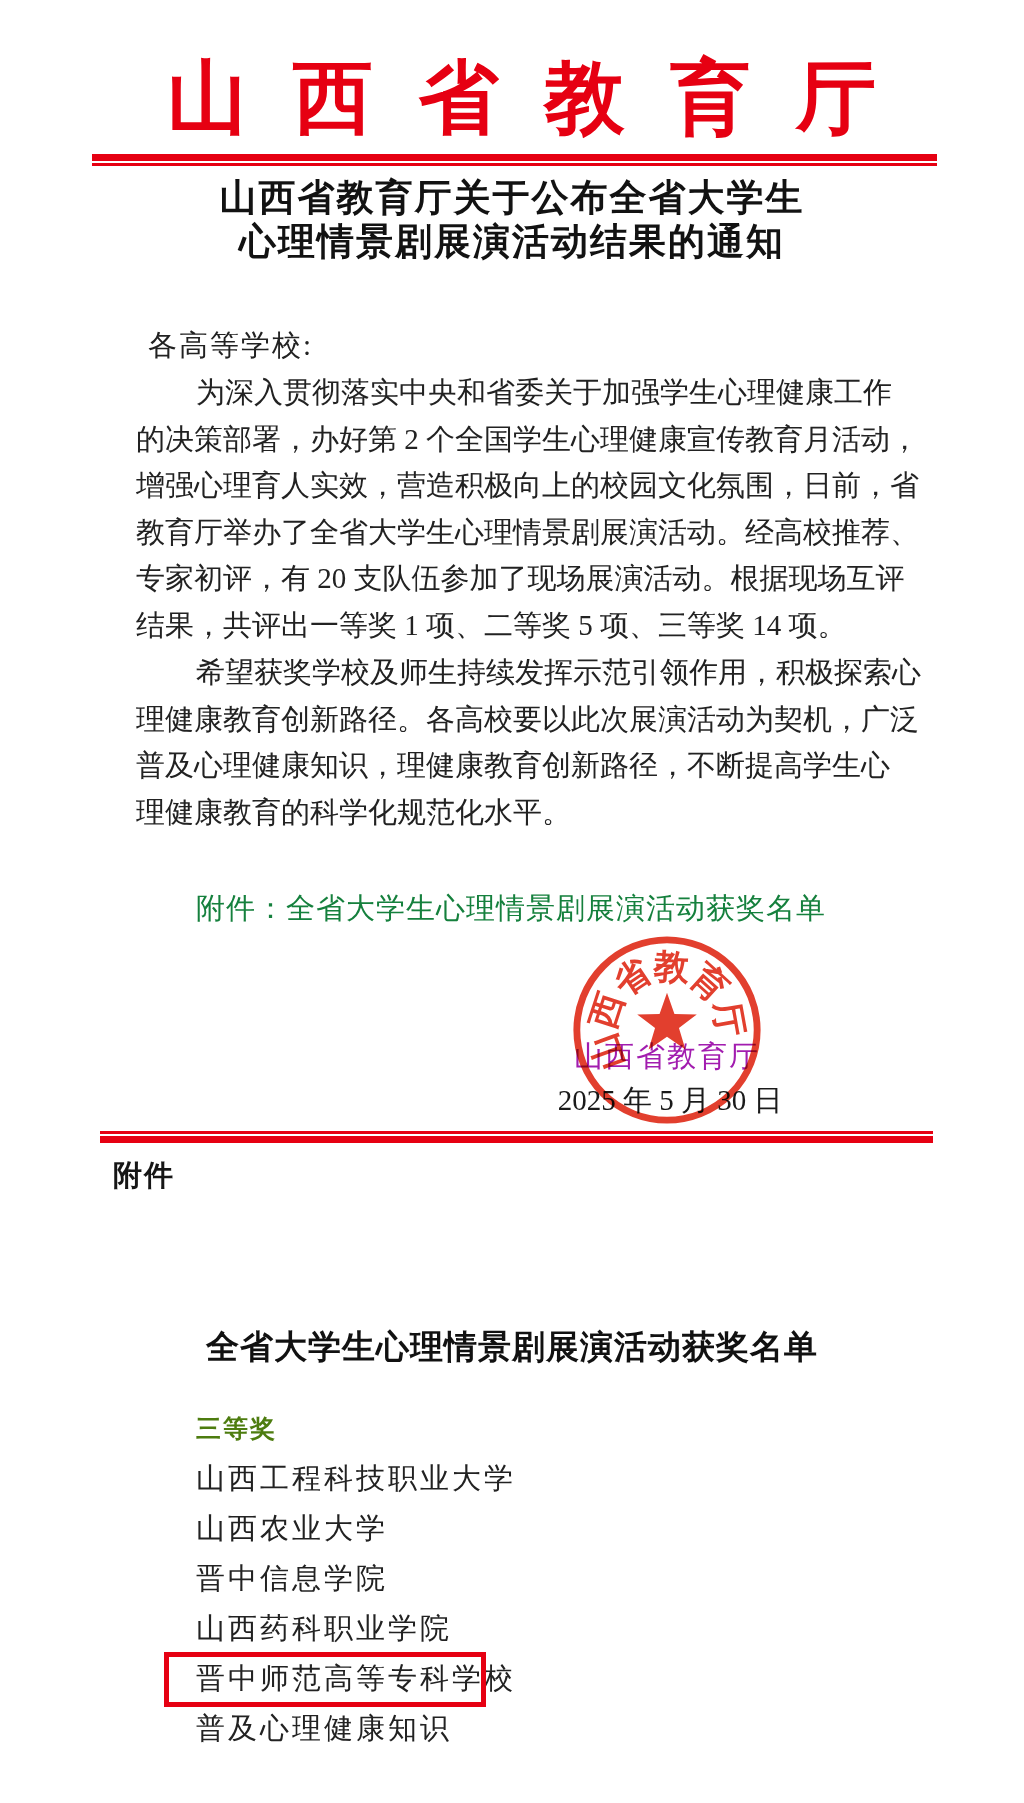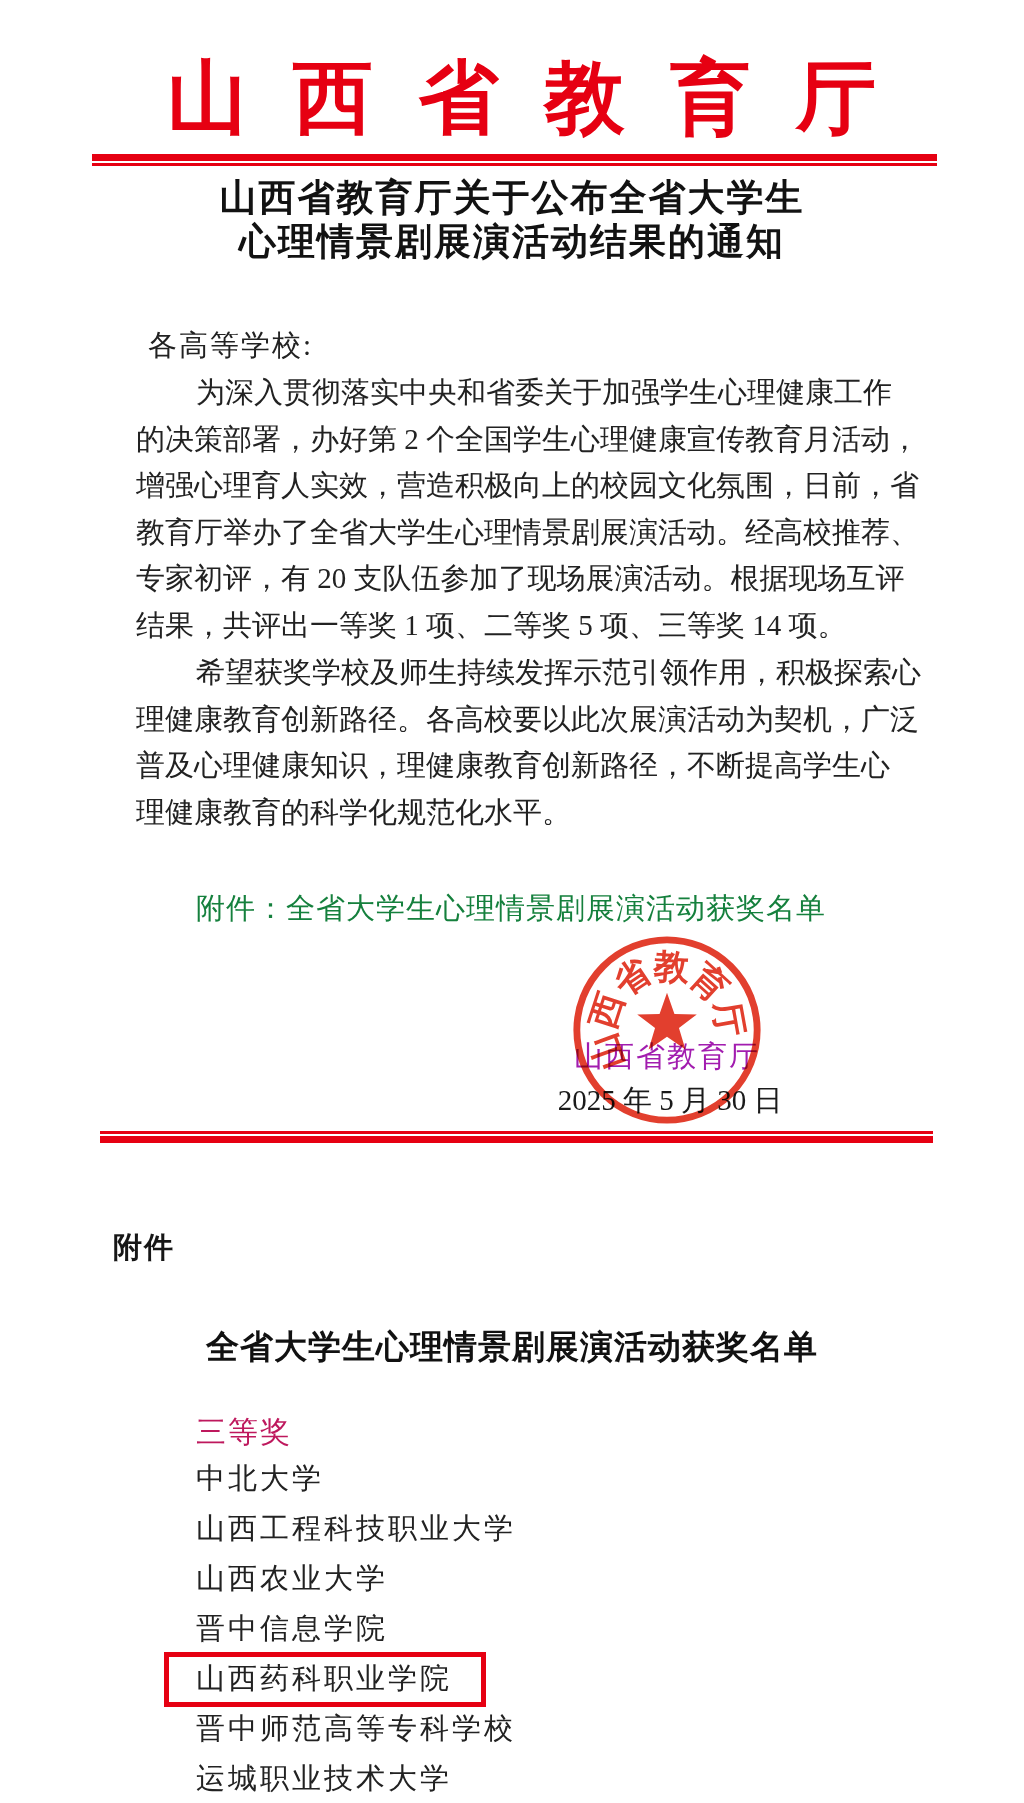--- a/index.html
+++ b/index.html
@@ -60,31 +60,31 @@
   .seal{
     position:absolute;left:569px;top:932px;width:196px;height:196px;
     mix-blend-mode:multiply;opacity:0.93;
   }
   .seal text{
     font-family:"Liberation Serif","DejaVu Serif",serif;
     font-weight:700;font-size:36px;fill:#e0301e;
   }
   
   .annex-label{
-    position:absolute;left:113px;top:1228px;
+    position:absolute;left:113px;top:1156px;
     font-size:29px;font-weight:700;letter-spacing:2px;color:#161616;
   }
   .annex-title{
     position:absolute;left:135px;top:1325px;width:754px;
     text-align:center;font-size:33px;font-weight:700;line-height:44px;
     letter-spacing:1px;color:#111;
   }
   .prize-label{
     position:absolute;left:196px;top:1412px;
-    font-size:30px;font-weight:400;letter-spacing:2px;color:#be185d;
+    font-size:25px;font-weight:700;letter-spacing:2px;color:#4d7c0f;
   }
   .school-list{position:absolute;left:196px;top:1453px;width:600px;}
   .school-list .item{
     font-size:29px;line-height:50px;height:50px;
     letter-spacing:3px;color:#222;white-space:nowrap;
   }
   .highlight-box{
     position:absolute;left:164px;top:1652px;width:312px;height:45px;
     border:5px solid #e60012;
   }
@@ -154,24 +154,23 @@
     <div class="thin"></div>
     <div class="gap"></div>
     <div class="thick"></div>
   </div>
 
   <div class="annex-label">附件</div>
   <div class="annex-title">全省大学生心理情景剧展演活动获奖名单</div>
   <div class="prize-label">三等奖</div>
 
   <div class="school-list">
-      <div class="item">中北大学</div>
       <div class="item">山西工程科技职业大学</div>
       <div class="item">山西农业大学</div>
       <div class="item">晋中信息学院</div>
       <div class="item">山西药科职业学院</div>
       <div class="item">晋中师范高等专科学校</div>
-      <div class="item">运城职业技术大学</div>
+      <div class="item">普及心理健康知识</div>
     </div>
 
   <div class="highlight-box"></div>
 
 </div>
 
 </body></html>

